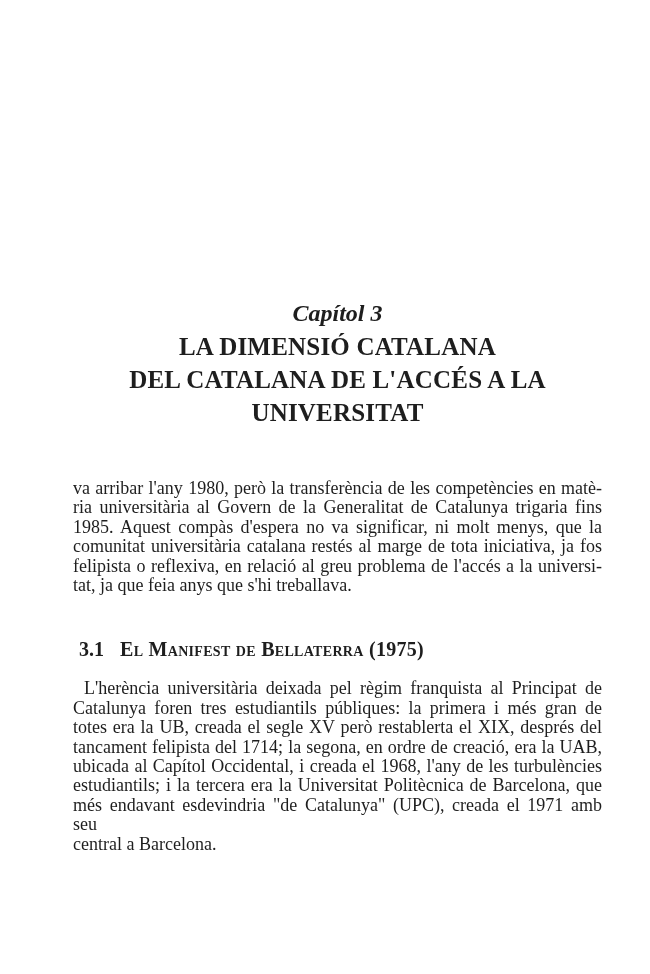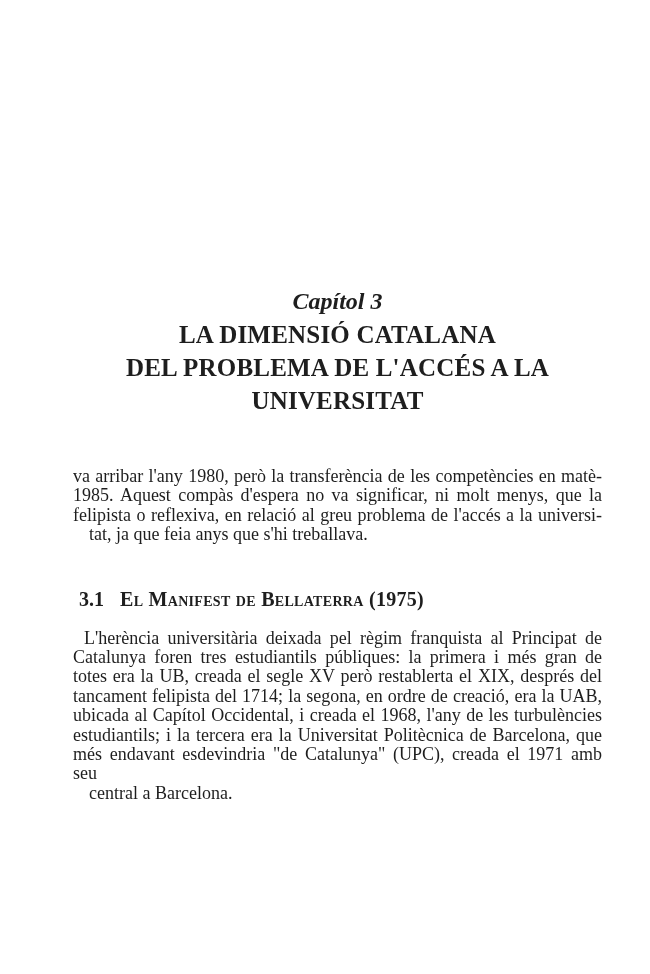--- a/index.html
+++ b/index.html
@@ -12,21 +12,21 @@
     width: 650px;
     height: 974px;
     background: #ffffff;
     font-family: "Liberation Serif", "DejaVu Serif", serif;
     color: #1e1e1e;
     overflow: hidden;
   }
   .content {
     position: absolute;
     left: 73px;
-    top: 285px;
+    top: 297px;
     width: 529px;
   }
   .chapter {
     text-align: center;
   }
   .kicker {
     font-size: 24px;
     line-height: 33px;
     font-weight: bold;
     font-style: italic;
@@ -43,21 +43,20 @@
   }
   .para1 { margin-top: 50px; }
   .para2 { margin-top: 19px; }
   .pline {
     text-align: justify;
     text-align-last: justify;
   }
   .pline.lastline {
     text-align: left;
     text-align-last: left;
-    margin-left: 16px;
   }
   .pline.indent {
     text-indent: 11px;
   }
   .section-heading {
     margin-top: 43px;
     padding-left: 6px;
     font-size: 20px;
     line-height: 22px;
     font-weight: bold;
@@ -72,27 +71,29 @@
 </style>
 </head>
 <body>
 
 <div class="page">
   <div class="content">
 
     <div class="chapter">
       <div class="kicker">Capítol 3</div>
       <div class="title-line">LA DIMENSIÓ CATALANA</div>
-      <div class="title-line">DEL PROBLEMA DE L'ACCÉS A LA</div>
+      <div class="title-line">DEL CATALANA DE L'ACCÉS A LA</div>
       <div class="title-line">UNIVERSITAT</div>
     </div>
 
     <div class="para para1">
       <div class="pline">va arribar l'any 1980, però la transferència de les competències en matè-</div>
+      <div class="pline">ria universitària al Govern de la Generalitat de Catalunya trigaria fins</div>
       <div class="pline">1985. Aquest compàs d'espera no va significar, ni molt menys, que la</div>
+      <div class="pline">comunitat universitària catalana restés al marge de tota iniciativa, ja fos</div>
       <div class="pline">felipista o reflexiva, en relació al greu problema de l'accés a la universi-</div>
       <div class="pline lastline">tat, ja que feia anys que s'hi treballava.</div>
     </div>
 
     <div class="section-heading">
       <span class="sec-num">3.1</span><span class="sec-title">El Manifest de Bellaterra (1975)</span>
     </div>
 
     <div class="para para2">
       <div class="pline indent">L'herència universitària deixada pel règim franquista al Principat de</div>

